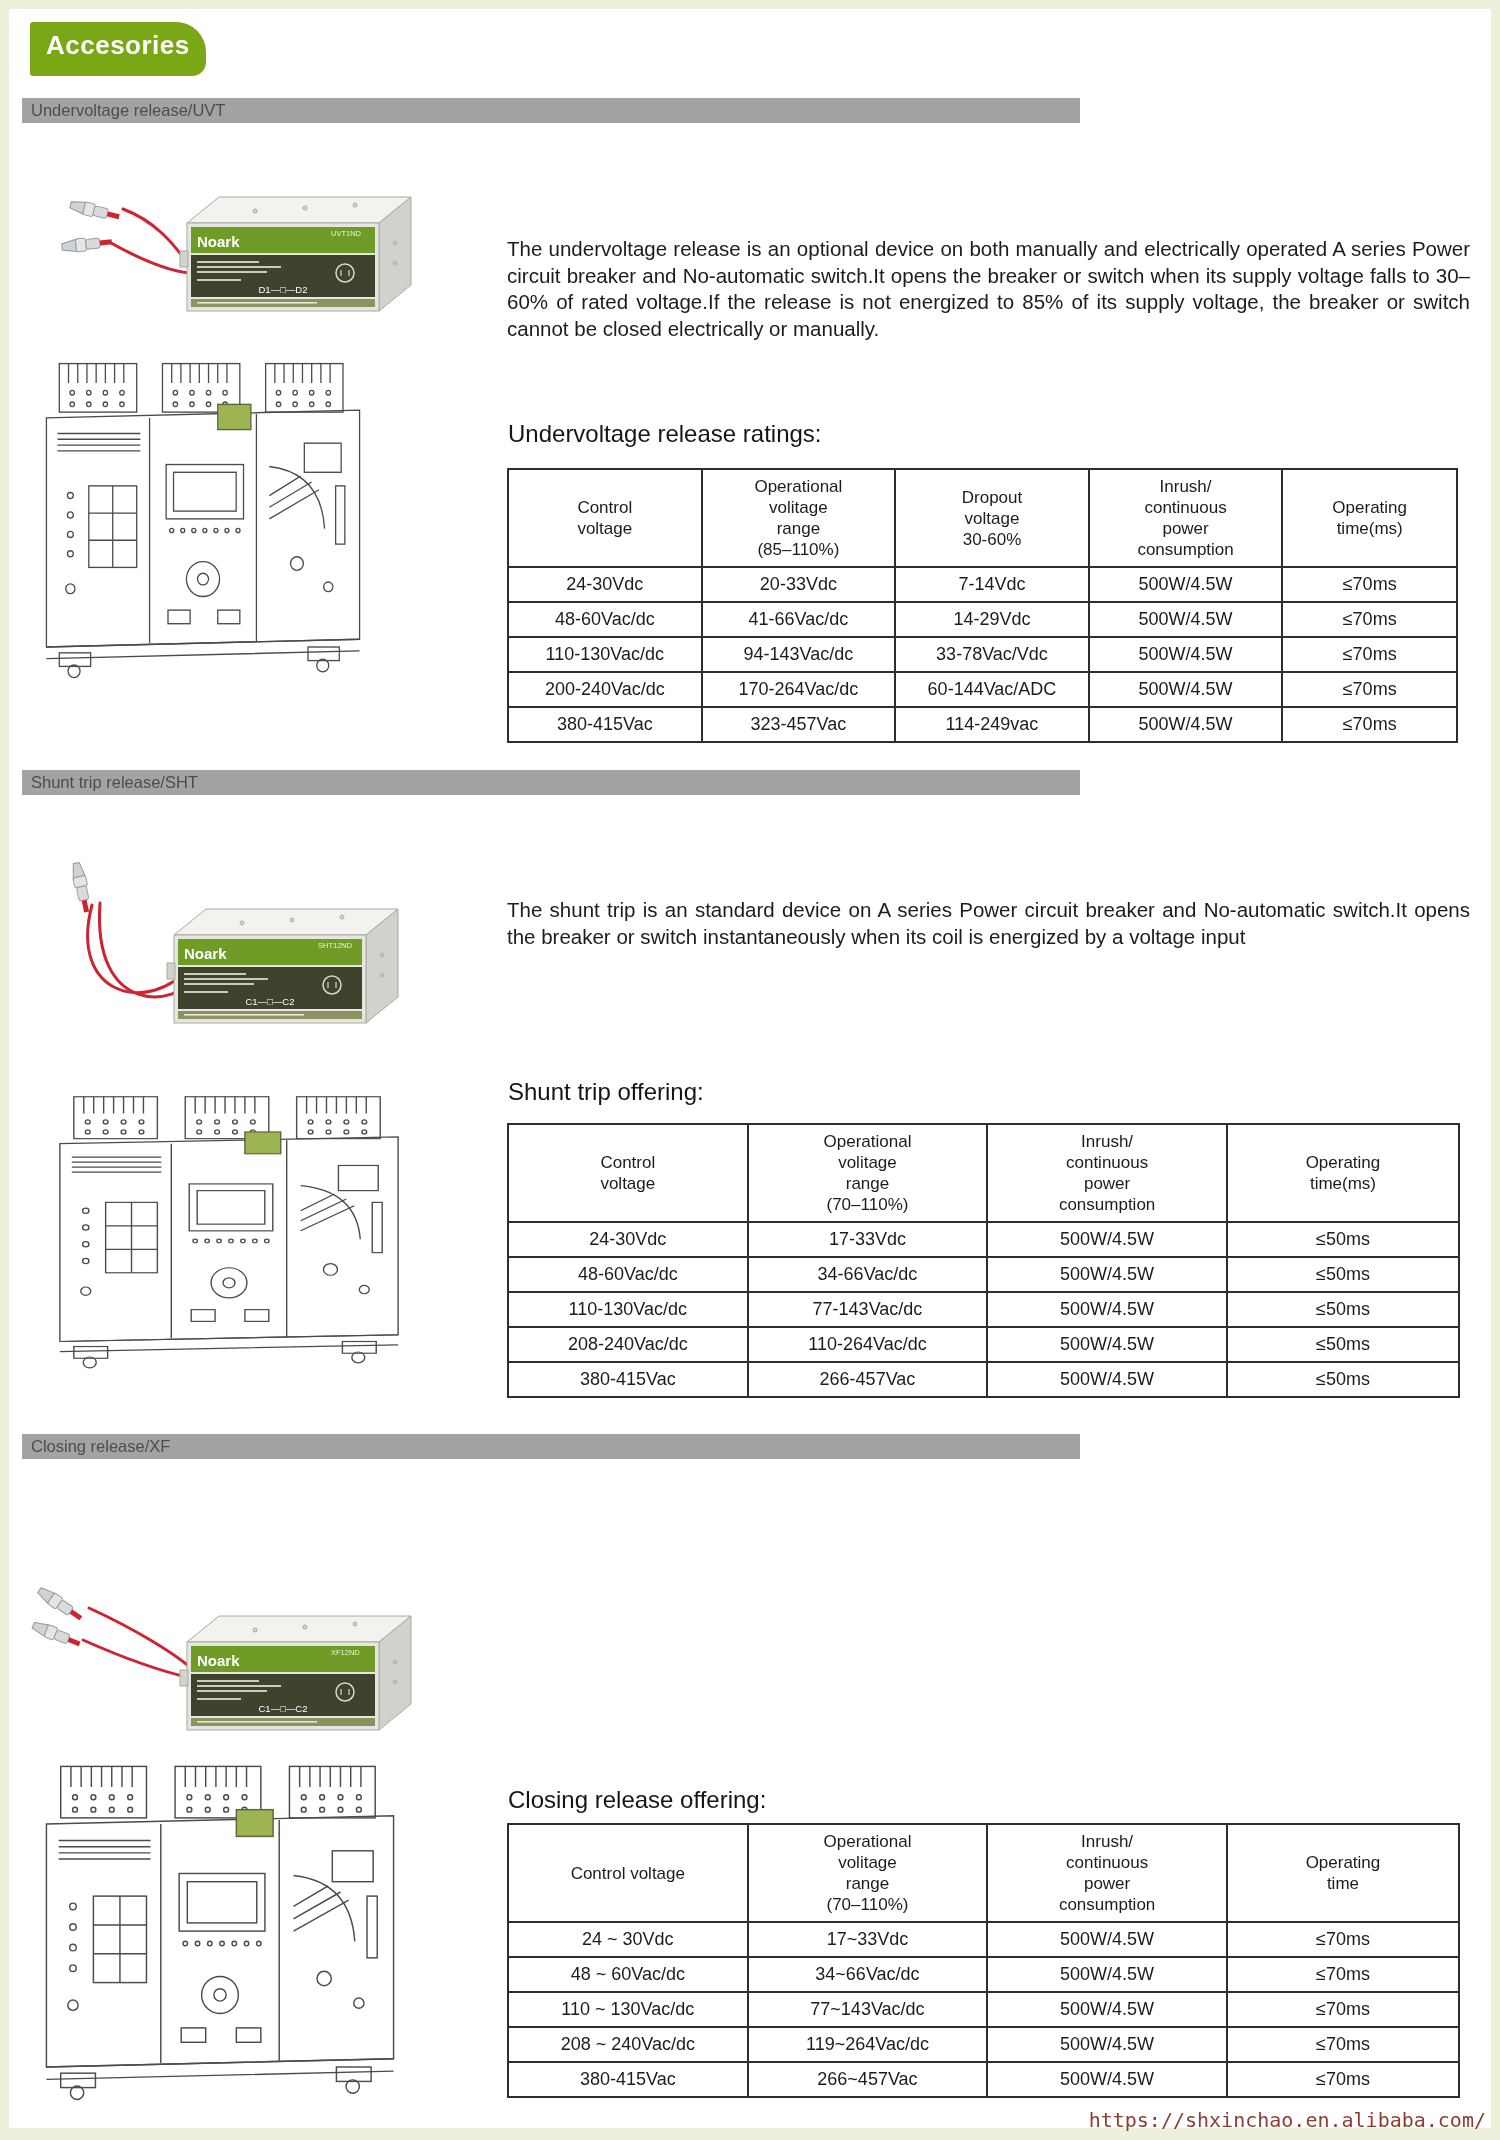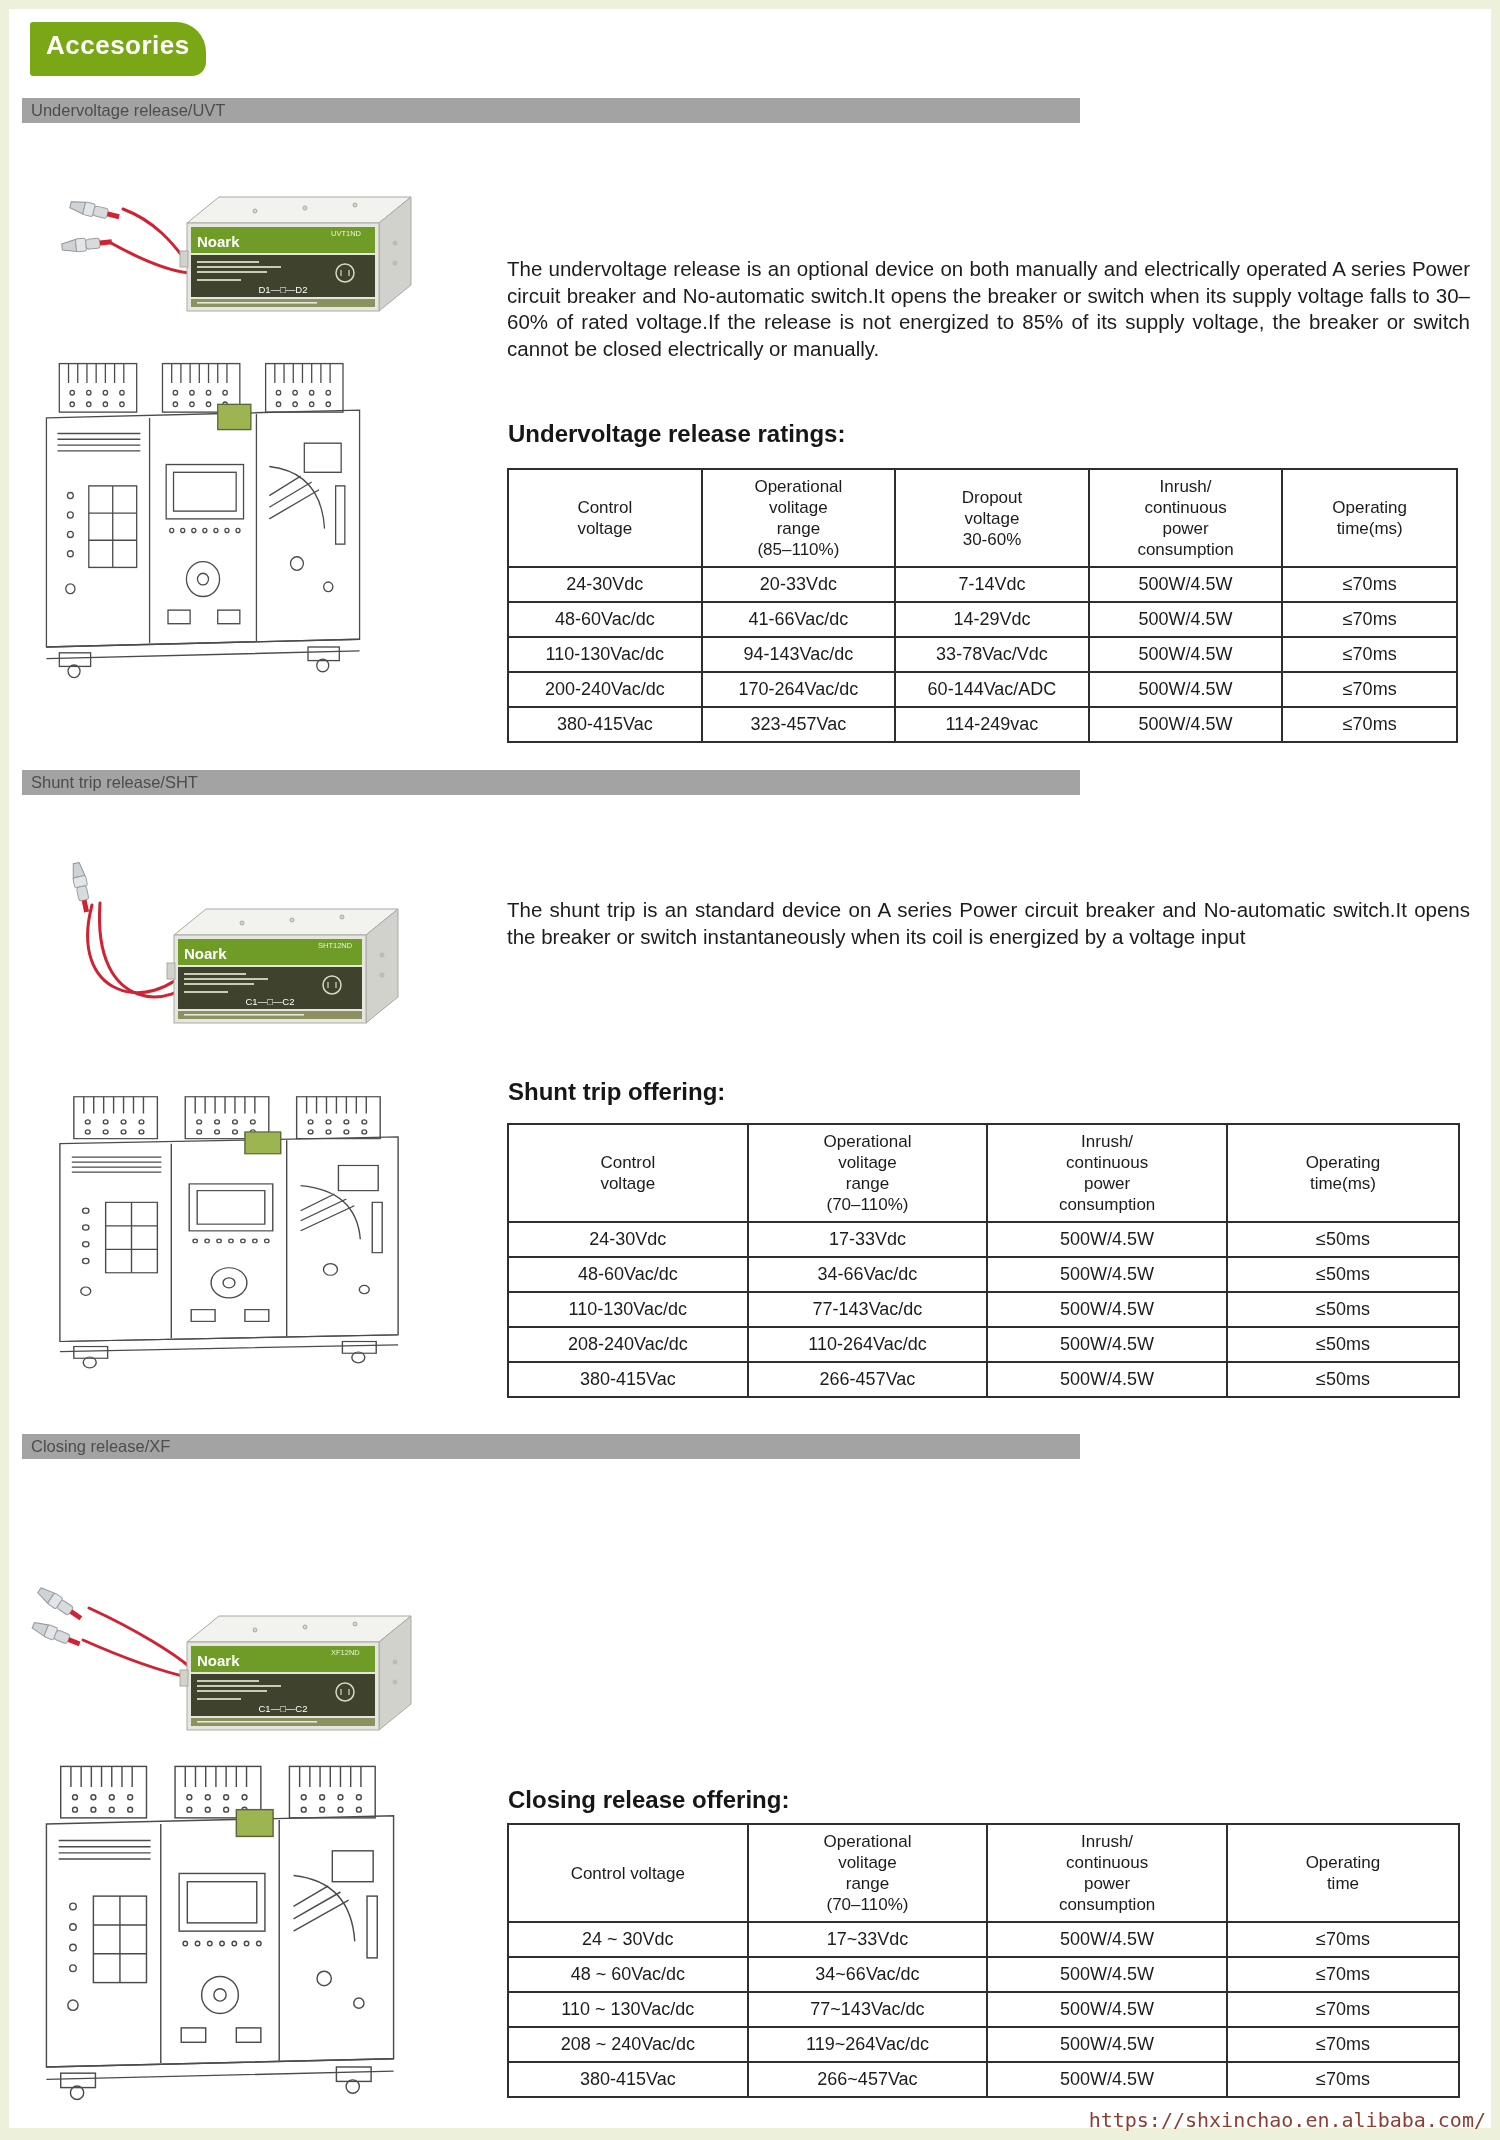--- a/index.html
+++ b/index.html
@@ -10,23 +10,23 @@
   .badge{position:absolute;left:30px;top:22px;width:176px;height:54px;background:#7aa716;
          border-radius:3px 30px 14px 3px;color:#fff;font-size:26px;font-weight:bold;
          line-height:46px;padding-left:16px;box-sizing:border-box;letter-spacing:.5px;}
 
   .section-bar{position:absolute;left:22px;width:1058px;height:25px;background:#a3a3a3;
          color:#4d4d4d;font-size:16.5px;line-height:25px;padding-left:9px;box-sizing:border-box;}
   #bar1{top:98px;} #bar2{top:770px;} #bar3{top:1434px;}
 
   .para{position:absolute;left:507px;width:963px;margin:0;font-size:20.5px;line-height:26.5px;
         text-align:justify;color:#1c1c1c;}
-  #para1{top:256px;} #para2{top:897px;} #para3{top:1592px;}
-
-  .tbl-title{position:absolute;left:508px;font-size:24px;color:#161616;font-weight:bold;}
+  #para1{top:236px;} #para2{top:897px;} #para3{top:1592px;}
+
+  .tbl-title{position:absolute;left:508px;font-size:24px;color:#161616;}
   #title1{top:420px;} #title2{top:1078px;} #title3{top:1763px;margin-top:23px;}
 
   table{position:absolute;border-collapse:collapse;table-layout:fixed;background:#fff;}
   #table1{left:507px;top:468px;width:951px;}
   #table2{left:507px;top:1123px;width:953px;}
   #table3{left:507px;top:1823px;width:953px;}
   th,td{border:2px solid #2e2e2c;text-align:center;vertical-align:middle;
         white-space:pre-line;font-weight:normal;color:#1c1c1c;}
   th{font-size:17px;line-height:21px;padding:6px 2px;}
   td{font-size:18px;height:33px;padding:0 2px;}

